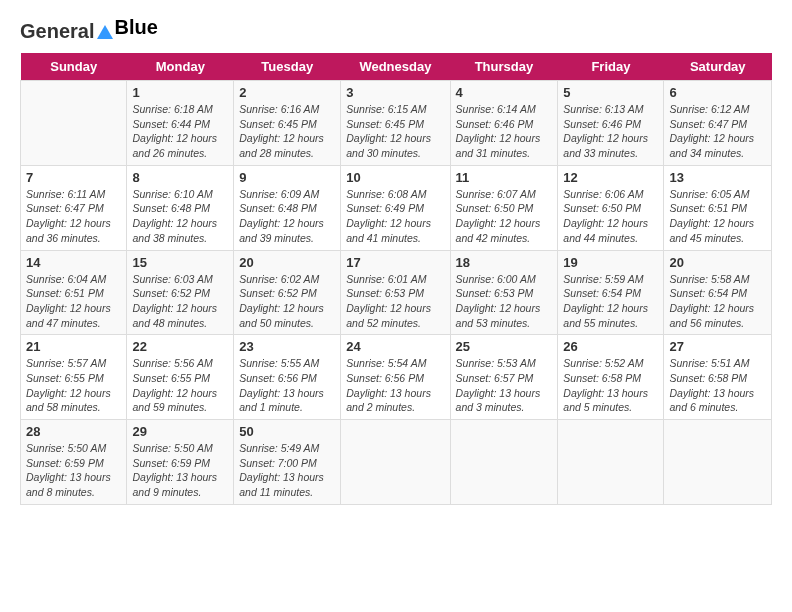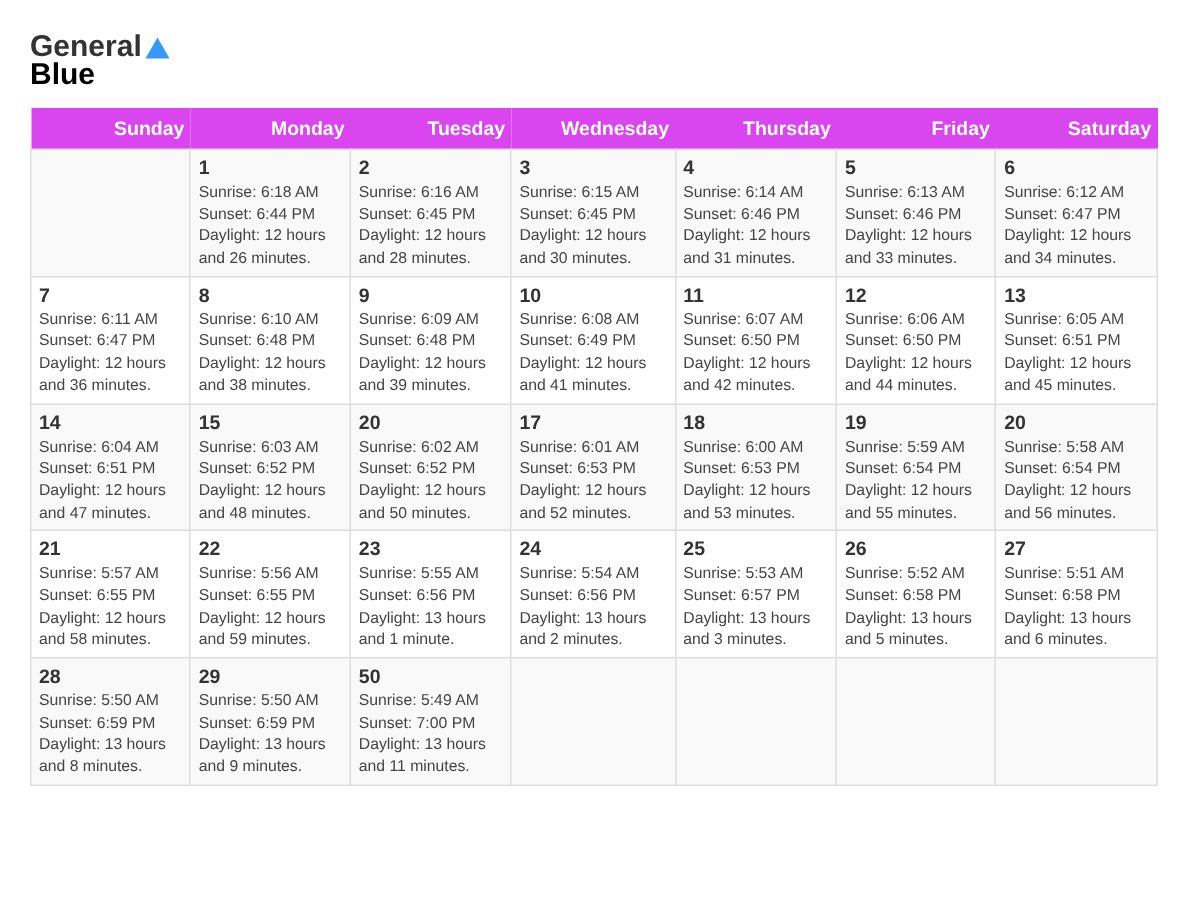--- a/index.html
+++ b/index.html
@@ -11,45 +11,45 @@
       padding: 20px;
     }
     .header-area {
       display: flex;
       justify-content: space-between;
       align-items: flex-start;
       margin-bottom: 10px;
     }
     .logo {
       display: flex;
-      flex-direction: column;
+      flex-direction: row;
       align-items: flex-start;
     }
     .title-area {
       text-align: right;
     }
     .month-title {
       font-size: 36px;
       font-weight: bold;
       color: #333;
     }
     .location-title {
       font-size: 16px;
       color: #555;
     }
     table {
       width: 100%;
       border-collapse: collapse;
       font-size: 11px;
     }
     thead tr th {
-      background-color: #d946ef;
+      background-color: #be185d;
       color: #fff;
       padding: 6px 4px;
-      text-align: right;
+      text-align: center;
       font-size: 13px;
       font-weight: bold;
       margin-left: 28px;
     }
     tbody tr td {
       border: 1px solid #ddd;
       vertical-align: top;
       padding: 4px 5px;
       width: 113px;
       min-height: 80px;
@@ -64,20 +64,21 @@
     .day-number {
       font-weight: bold;
       font-size: 13px;
       display: block;
       margin-bottom: 2px;
     }
     .day-info {
       font-size: 10.5px;
       line-height: 1.4;
       color: #444;
+      font-style: italic;
     }
     .empty-cell {
       background-color: #f9f9f9;
     }
   </style>
 </head>
 <body>
 
 <div class="header-area">
   <div class="logo">

